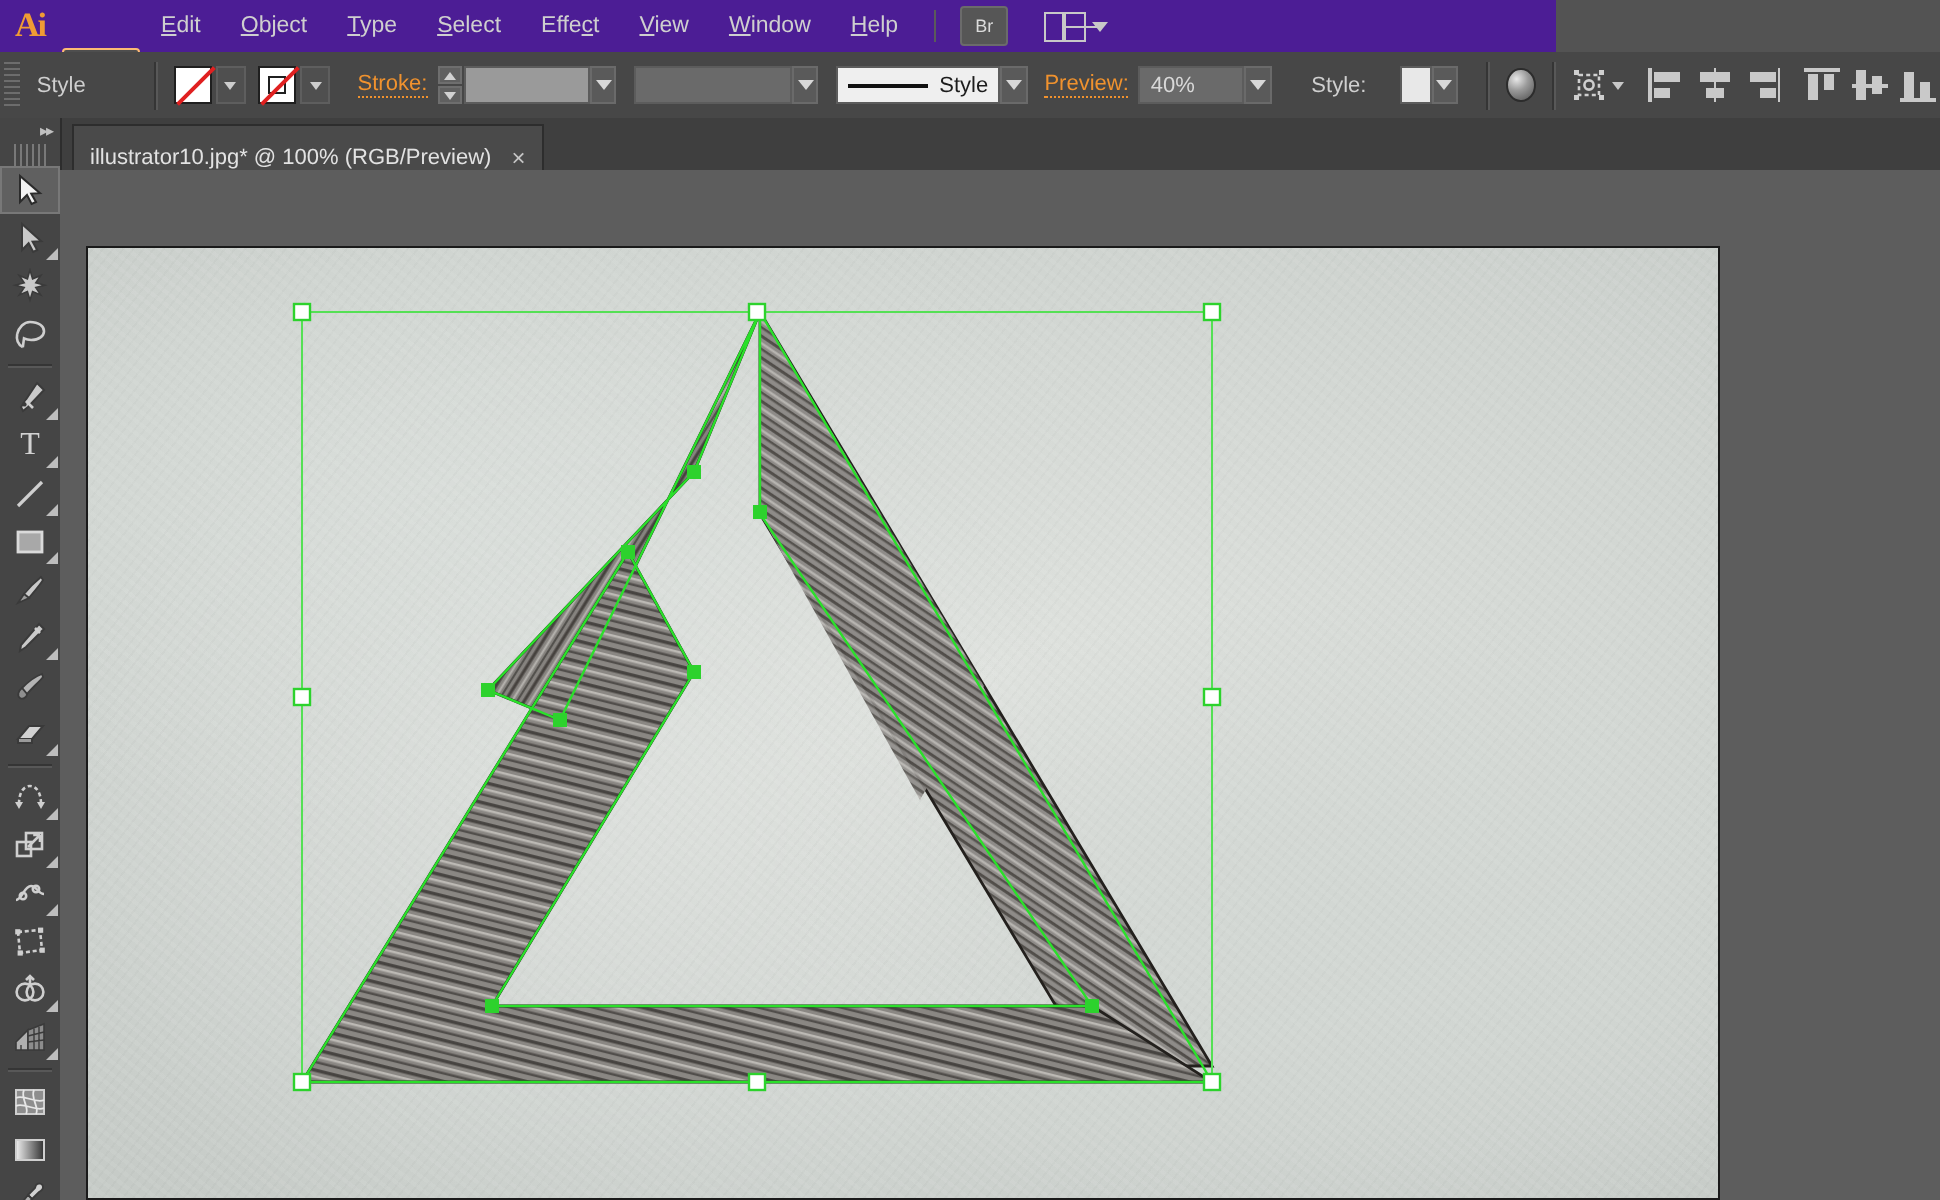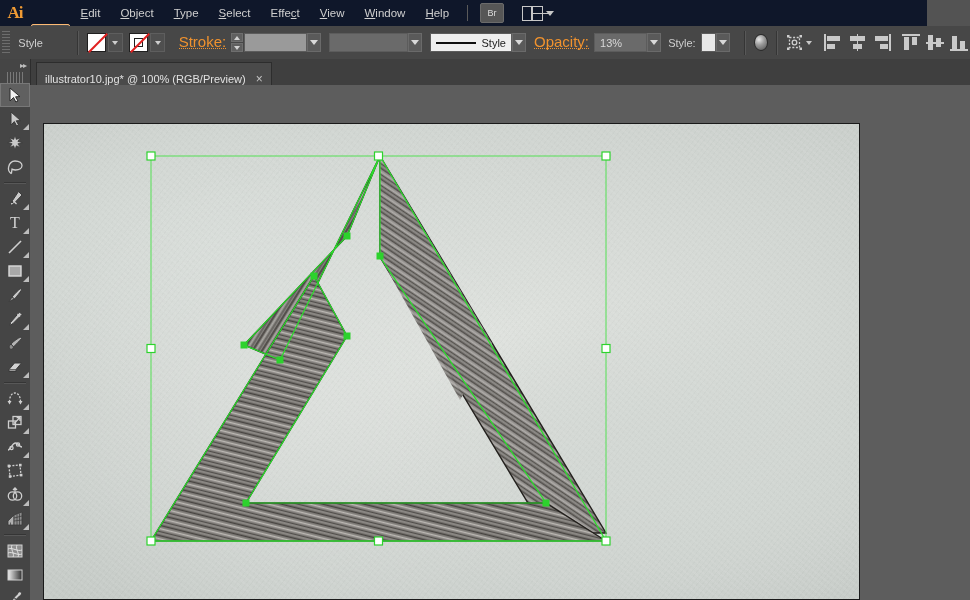--- a/index.html
+++ b/index.html
@@ -7,22 +7,22 @@
     width:970px;height:600px;overflow:hidden;
     background:#535353;
     font-family:"Liberation Sans", sans-serif;
     font-size:11px;color:#d0d0d0;
     -webkit-font-smoothing:antialiased;
   }
   .app{position:relative;width:970px;height:600px;}
 
   
   .menubar{
-    position:absolute;left:0;top:0;width:927px;height:26px;
-    background:#0f172a;
+    position:absolute;left:0;top:0;width:778px;height:26px;
+    background:#4c1d95;
     border-bottom:1px solid #2a2a2a;
     display:flex;align-items:center;
   }
   .ai-logo{
     width:30px;height:26px;display:flex;align-items:center;justify-content:center;
     color:#f09b34;font-family:"Liberation Serif",serif;font-weight:bold;font-size:17px;
     letter-spacing:-1px;
   }
   .menu-item{
     height:19px;line-height:19px;padding:0 9px;margin:0 1px;
@@ -70,21 +70,21 @@
   .swatch.stroke-sw:before{
     content:"";position:absolute;left:4px;top:4px;width:9px;height:9px;
     border:1.5px solid #1f1f1f;box-sizing:border-box;background:#fff;
   }
   .mini-drop{
     width:15px;height:19px;margin-left:2px;background:#4f4f4f;border:1px solid #5e5e5e;
     display:flex;align-items:center;justify-content:center;box-sizing:border-box;
   }
   .mini-drop .caret{border-top-color:#cdcdcd;border-left-width:3px;border-right-width:3px;border-top-width:4px;margin:0;}
   .link-label{
-    color:#f0922e;font-size:15px;border-bottom:1px dotted #f0922e;line-height:12px;margin-right:5px;
+    color:#f0922e;font-size:11px;border-bottom:1px dotted #f0922e;line-height:12px;margin-right:5px;
   }
   .spinner{
     width:12px;height:19px;display:flex;flex-direction:column;justify-content:space-between;margin-right:1px;
   }
   .spin-b{width:12px;height:9px;background:#606060;border:1px solid #6e6e6e;box-sizing:border-box;
     display:flex;align-items:center;justify-content:center;}
   .spin-b i{width:0;height:0;border-left:3px solid transparent;border-right:3px solid transparent;}
   .spin-b.up i{border-bottom:4px solid #d2d2d2;}
   .spin-b.dn i{border-top:4px solid #d2d2d2;}
   .field{
@@ -245,28 +245,28 @@
     <div style="width:10px"></div>
     <div class="field white" style="width:96px">
       <div class="brush-line"></div>
       <span>Style</span>
     </div>
     <div class="drop-btn">
         <div class="caret"></div>
       </div>
 
     <div style="width:10px"></div>
-    <div class="link-label">Opacity:</div>
-    <div class="field dark" style="width:61px">13%</div>
+    <div class="link-label">Preview:</div>
+    <div class="field dark" style="width:61px">40%</div>
     <div class="drop-btn">
         <div class="caret"></div>
       </div>
 
     <div style="width:9px"></div>
-    <div class="cb-label" style="margin:0">Style:</div>
+    <div class="cb-label" style="margin:12px">Style:</div>
     <div style="width:6px"></div>
     <div class="style-sw"></div>
     <div class="drop-btn">
         <div class="caret"></div>
       </div>
 
     <div class="cb-sep" style="margin-left:14px;"></div>
     <div class="sphere"></div>
     <div class="cb-sep"></div>
 

